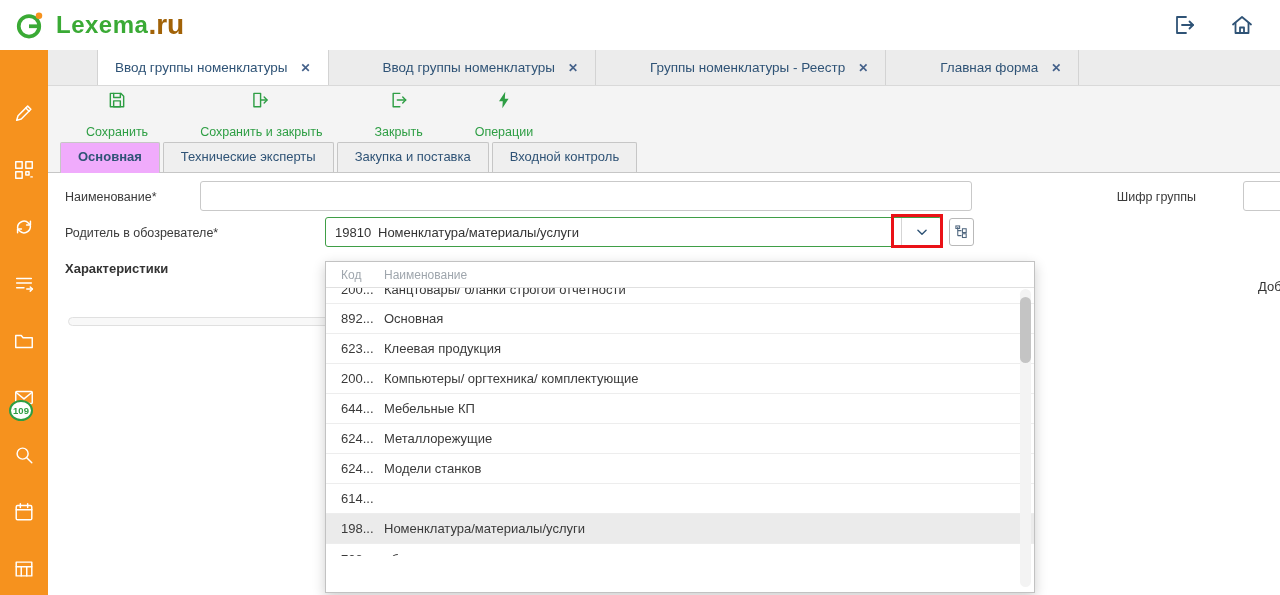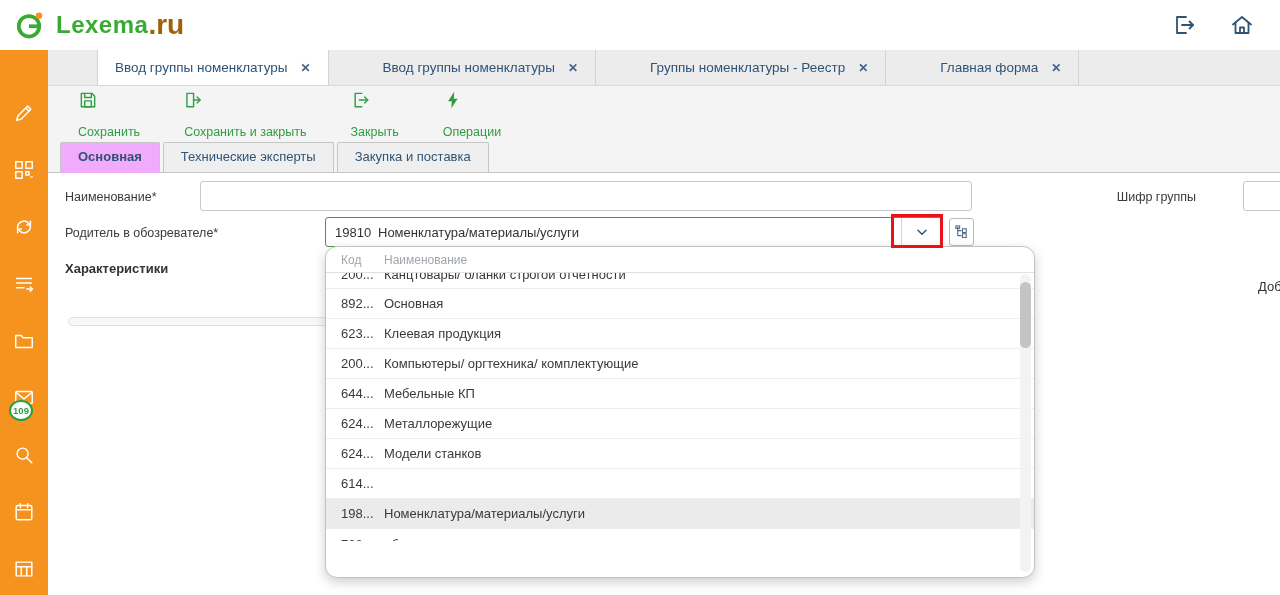--- a/index.html
+++ b/index.html
@@ -29,21 +29,21 @@
             border-bottom:1px solid #d9d9d9; display:flex; align-items:stretch; padding-left:12px; }
   .tab { display:flex; align-items:center; gap:13px; padding:0 17px; font-size:13.5px; color:#2f5376;
          border-right:1px solid #d3d3d3; cursor:pointer; white-space:nowrap;margin-left:37px; }
   .tab:first-child { border-left:1px solid #d3d3d3; }
   .tab.active { background:#fff; }
   .tab-close { font-size:12px; font-weight:bold; color:#44618a; cursor:pointer; }
 
   
   .toolbar { position:absolute; left:48px; top:86px; width:1232px; height:56px; background:#f4f4f4;
              display:flex; align-items:center; gap:44px; padding-left:30px; }
-  .tbtn { display:flex; flex-direction:column; gap:15px; cursor:pointer; }
+  .tbtn { display:flex; flex-direction:column; align-items:center; gap:15px; cursor:pointer;margin-left:8px; }
   .tbtn svg { width:20px; height:20px; stroke:#2e9e44; fill:none; stroke-width:1.7; stroke-linecap:round; stroke-linejoin:round; }
   .tbtn-label { font-size:12.5px; color:#2e9e44; }
 
   
   .subtabs { position:absolute; left:48px; top:142px; width:1232px; height:31px; background:#f4f4f4;
              border-bottom:1px solid #c6c6c6; display:flex; align-items:flex-end; padding-left:12px; }
   .subtab { height:30px; line-height:28px; padding:0 17px; font-size:13px; color:#2f5376; background:#efefef;
             border:1px solid #c6c6c6; border-bottom:none; margin-right:3px; border-radius:2px 2px 0 0; cursor:pointer; white-space:nowrap; }
   .subtab.active { background:#f0abfc; font-weight:bold; position:relative; top:1px; z-index:2; height:31px; }
 
@@ -66,22 +66,22 @@
   .combo-arrow svg { width:14px; height:14px; stroke:#2f5376; fill:none; stroke-width:2.4; stroke-linecap:round; stroke-linejoin:round; }
   .tree-btn { position:absolute; left:901px; top:45px; width:25px; height:28px; background:#fff;
               border:1px solid #b9b9b9; border-radius:3px; display:flex; align-items:center; justify-content:center; cursor:pointer; }
   .tree-btn svg { width:15px; height:15px; stroke:#50677f; fill:none; stroke-width:1.7; }
   .char-label { position:absolute; left:17px; top:88px; font-size:13px; font-weight:bold; color:#333; }
   .add-label  { position:absolute; left:1210px; top:106px; font-size:13px; color:#333; white-space:nowrap; cursor:pointer; }
   .hscroll { position:absolute; left:20px; top:144px; width:942px; height:9px; background:#f8f8f8;
              border:1px solid #e0e0e0; border-radius:5px; cursor:pointer; }
 
   
-  .popup { position:absolute; left:325px; top:246px; width:710px; height:332px; background:#fff;
-           border:1px solid #c2c2c2; border-radius:12px; box-shadow:0 4px 12px rgba(0,0,0,.2); z-index:10; }
+  .popup { position:absolute; left:325px; top:261px; width:710px; height:332px; background:#fff;
+           border:1px solid #c2c2c2; border-radius:0; box-shadow:0 4px 12px rgba(0,0,0,.2); z-index:10; }
   .phead { height:26px; display:flex; align-items:center; border-bottom:1px solid #e0e0e0;
            color:#9fa6ad; font-size:12px; }
   .dcode { width:58px; padding-left:15px; flex:0 0 auto; }
   .dname { flex:1; padding-right:20px; overflow:hidden; white-space:nowrap; }
   .drow { height:30px; display:flex; align-items:center; font-size:13px; color:#3a3a3a;
           border-bottom:1px solid #ededed; cursor:pointer; }
   .drow.selected { background:#ebebeb; }
   .clip-top { height:16px; overflow:hidden; border-bottom:1px solid #ededed; cursor:pointer; }
   .clip-top .inner { height:30px; margin-top:-14px; display:flex; align-items:center; font-size:13px; color:#3a3a3a; }
   .clip-bottom { height:12px; overflow:hidden; cursor:pointer; }
@@ -240,20 +240,21 @@
           <path d="M13.5 2L6 13.5h4.5L10 22l7.5-11.5H13z" fill="#2e9e44" stroke="none"></path>
         </svg>
       <span class="tbtn-label">Операции</span>
     </div>
   </div>
 
   <div class="subtabs">
     <div class="subtab active">Основная</div>
     <div class="subtab">Технические эксперты</div>
     <div class="subtab">Закупка и поставка</div>
+    <div class="subtab">Входной контроль</div>
   </div>
 
   <div class="form">
     <label class="lbl lbl-name">Наименование*</label>
     <input class="input name-input" value="" style="">
     <label class="lbl lbl-cipher">Шифр группы</label>
     <input class="input cipher-input" value="" style="">
 
     <label class="lbl lbl-parent">Родитель в обозревателе*</label>
     <div class="combo">

